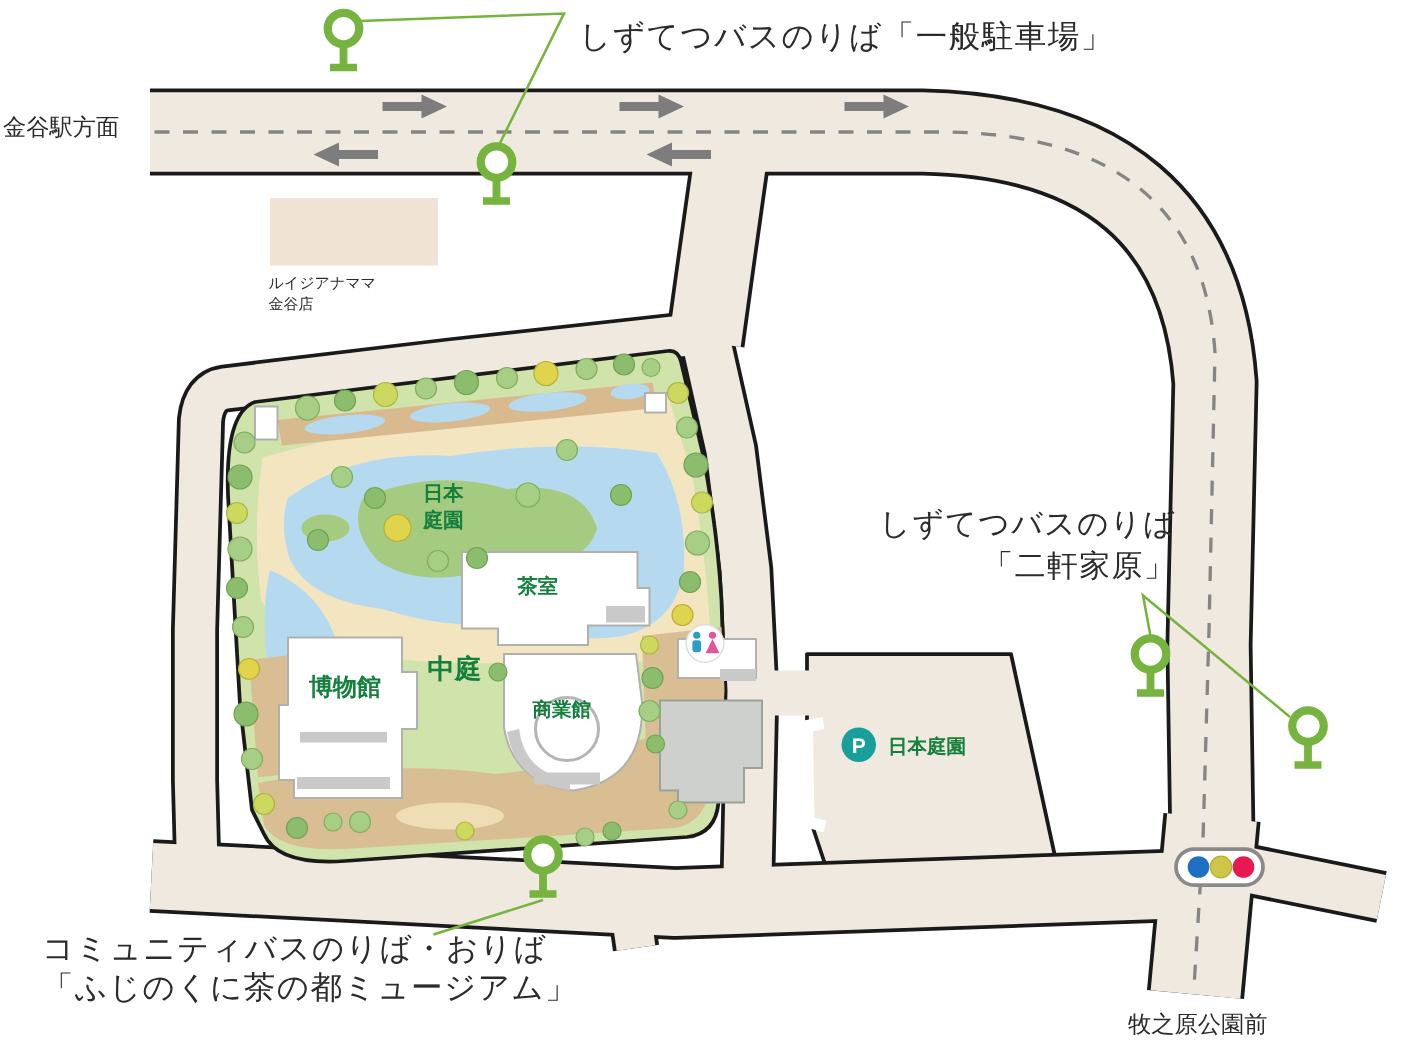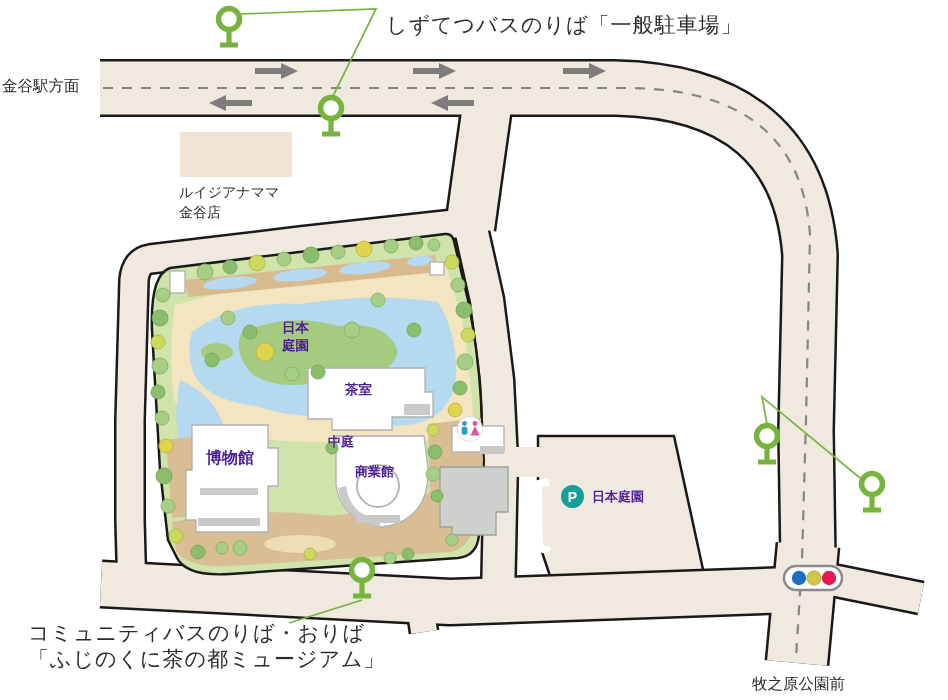--- a/index.html
+++ b/index.html
@@ -9,21 +9,21 @@
     --bldg:#ffffff; --bldggray:#c9c9c9; --graybldg:#cdd0cc; --bldgstroke:#b0b0b0; --shop:#f0e3d3;
     --bus:#76b43f; --teal:#189e9b; --tblue:#1d6fc4; --tyellow:#cfc649; --tred:#e61950; --text:#2b2b2b;
   }
   html,body{margin:0;padding:0;background:#fff;}
   .stage{position:relative;width:948px;height:700px;background:#fff;overflow:hidden;
          font-family:"Liberation Sans","DejaVu Sans",sans-serif;color:var(--text);}
   .map{position:absolute;left:0;top:0;}
   .lbl{position:absolute;white-space:pre-line;line-height:1.3;color:var(--text);}
   .lbl.big{font-size:21px;letter-spacing:1px;}
   .lbl.med{font-size:15.5px;}
-  .lbl.bold{font-weight:bold;color:#4c1d95;font-family:Liberation Mono, monospace;}
+  .lbl.bold{font-weight:bold;color:#15803d;}
   .lbl.right{text-align:right;}
   
   .roadU{fill:none;stroke:var(--outline);stroke-linejoin:round;}
   .roadO{fill:none;stroke:var(--road);stroke-linejoin:round;}
   .dashline{fill:none;stroke:var(--dash);stroke-width:2.2;stroke-dasharray:10 9;}
   .arrow{fill:var(--arrow);}
   .sitebase{fill:var(--site);stroke:var(--outline);stroke-width:2.5;stroke-linejoin:round;}
   .pond{fill:var(--pond);}
   .sand{fill:var(--sand);}
   .sand2{fill:var(--sand2);}
@@ -238,28 +238,30 @@
   </g>
   <g transform="translate(362,570)">
     <circle class="busring" r="10.5"></circle>
         <rect class="busfill" x="-2.6" y="9" width="5.2" height="15"></rect>
         <rect class="busfill" x="-9" y="23.5" width="18" height="5"></rect>
   </g>
 </svg>
 
 <div class="lbl med" style="left:2px;top:76px;">金谷駅方面</div>
 <div class="lbl big" style="left:386px;top:11px;">しずてつバスのりば「一般駐車場」</div>
-<div class="lbl" style="left:179px;top:183px;font-size:14px;line-height:1.4;">ルイジアナママ
+<div class="lbl" style="left:179px;top:183px;font-size:10px;line-height:1.4;">ルイジアナママ
 金谷店</div>
+<div class="lbl right" style="left:548px;top:336px;width:236px;font-size:20.5px;line-height:1.35;letter-spacing:1px;">しずてつバスのりば
+「二軒家原」</div>
 <div class="lbl big" style="left:28px;top:620px;line-height:1.25;">コミュニティバスのりば・おりば
 「ふじのくに茶の都ミュージアム」</div>
 <div class="lbl med" style="left:752px;top:674px;">牧之原公園前</div>
 
 <div class="pbadge" style="left:561px;top:485px;">P</div>
 <div class="lbl bold" style="left:592px;top:490px;font-size:13px;">日本庭園</div>
 
 <div class="lbl bold" style="left:282px;top:320px;font-size:13.5px;width:28px;line-height:1.3;">日本庭園</div>
 <div class="lbl bold" style="left:345px;top:382px;font-size:13.5px;">茶室</div>
 <div class="lbl bold" style="left:206px;top:449px;font-size:16px;">博物館</div>
-<div class="lbl bold" style="left:285px;top:435px;font-size:13px;margin-left:43px;">中庭</div>
+<div class="lbl bold" style="left:285px;top:435px;font-size:18px;">中庭</div>
 <div class="lbl bold" style="left:355px;top:465px;font-size:13px;">商業館</div>
 
 </div>
 
 </body></html>

